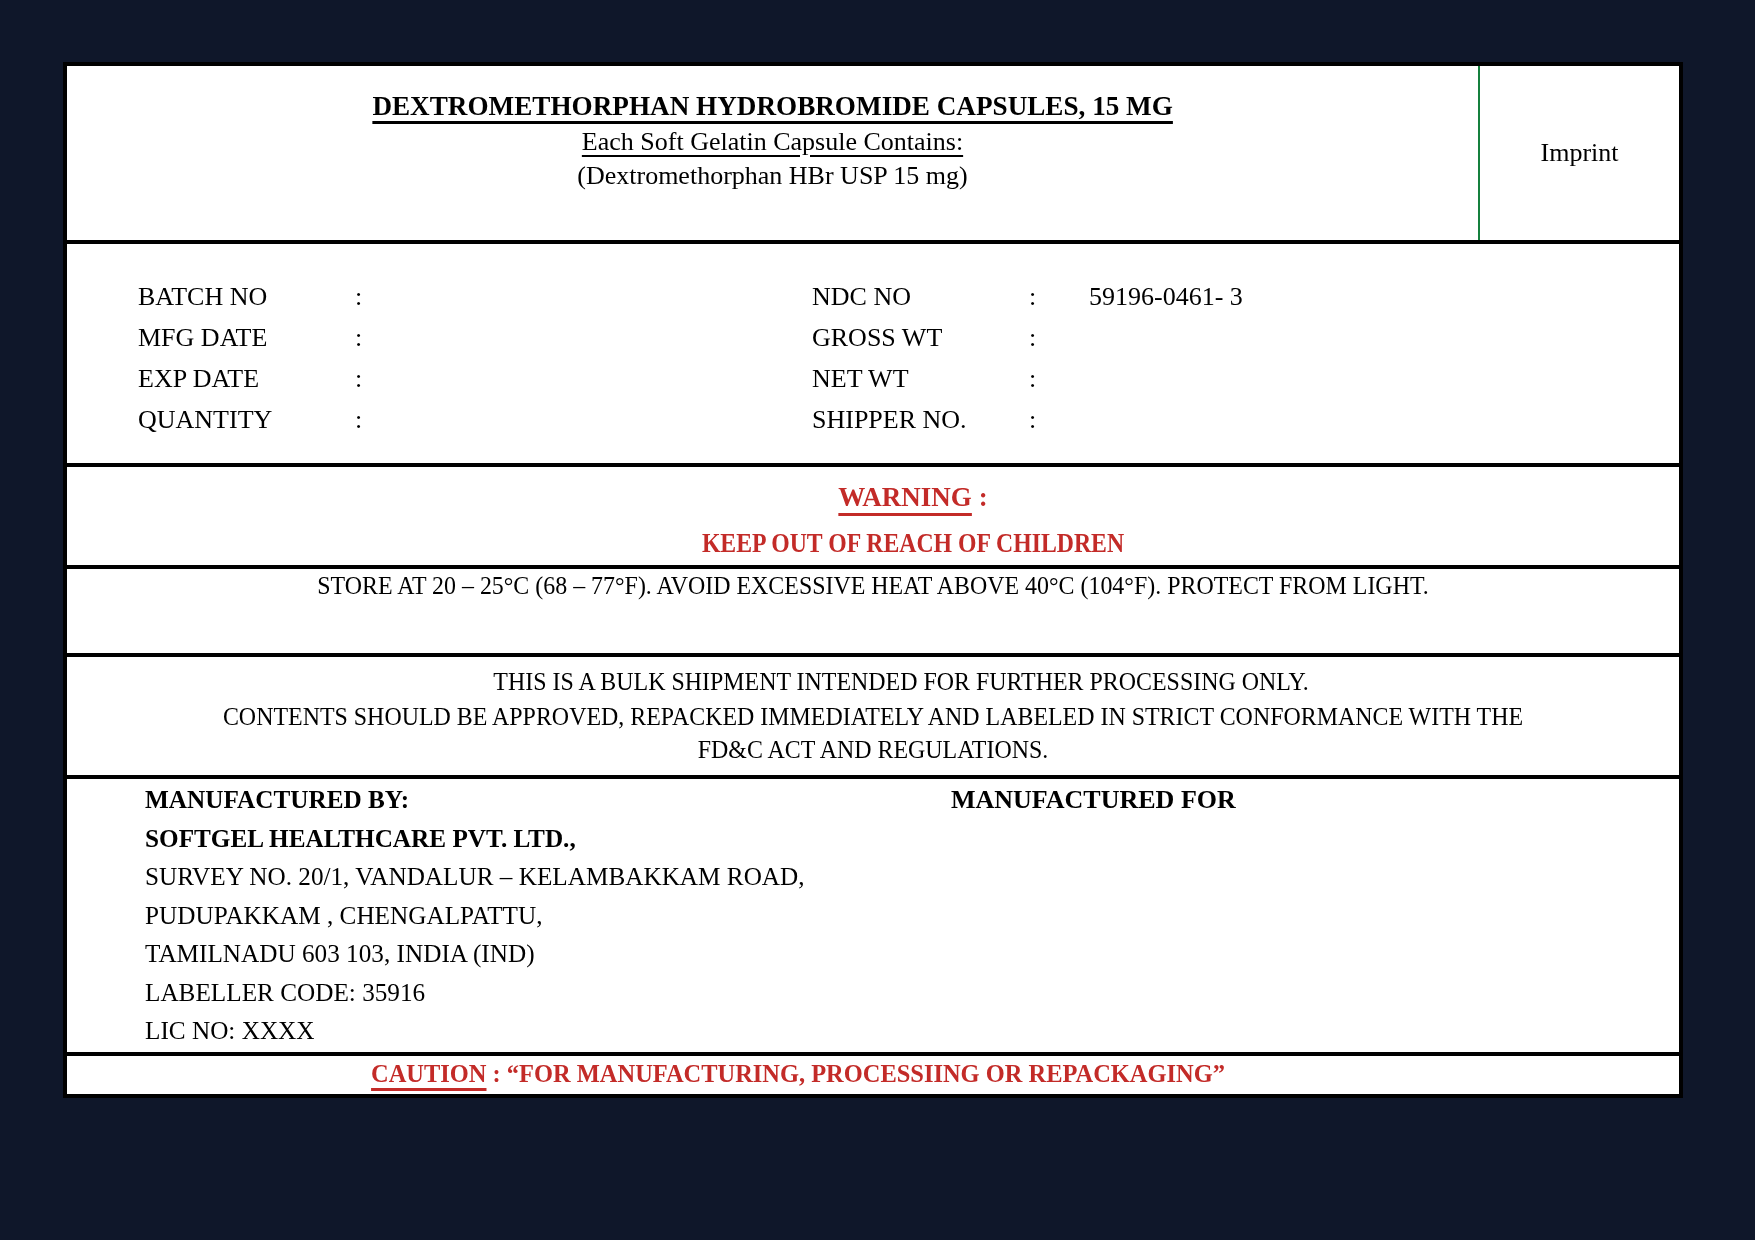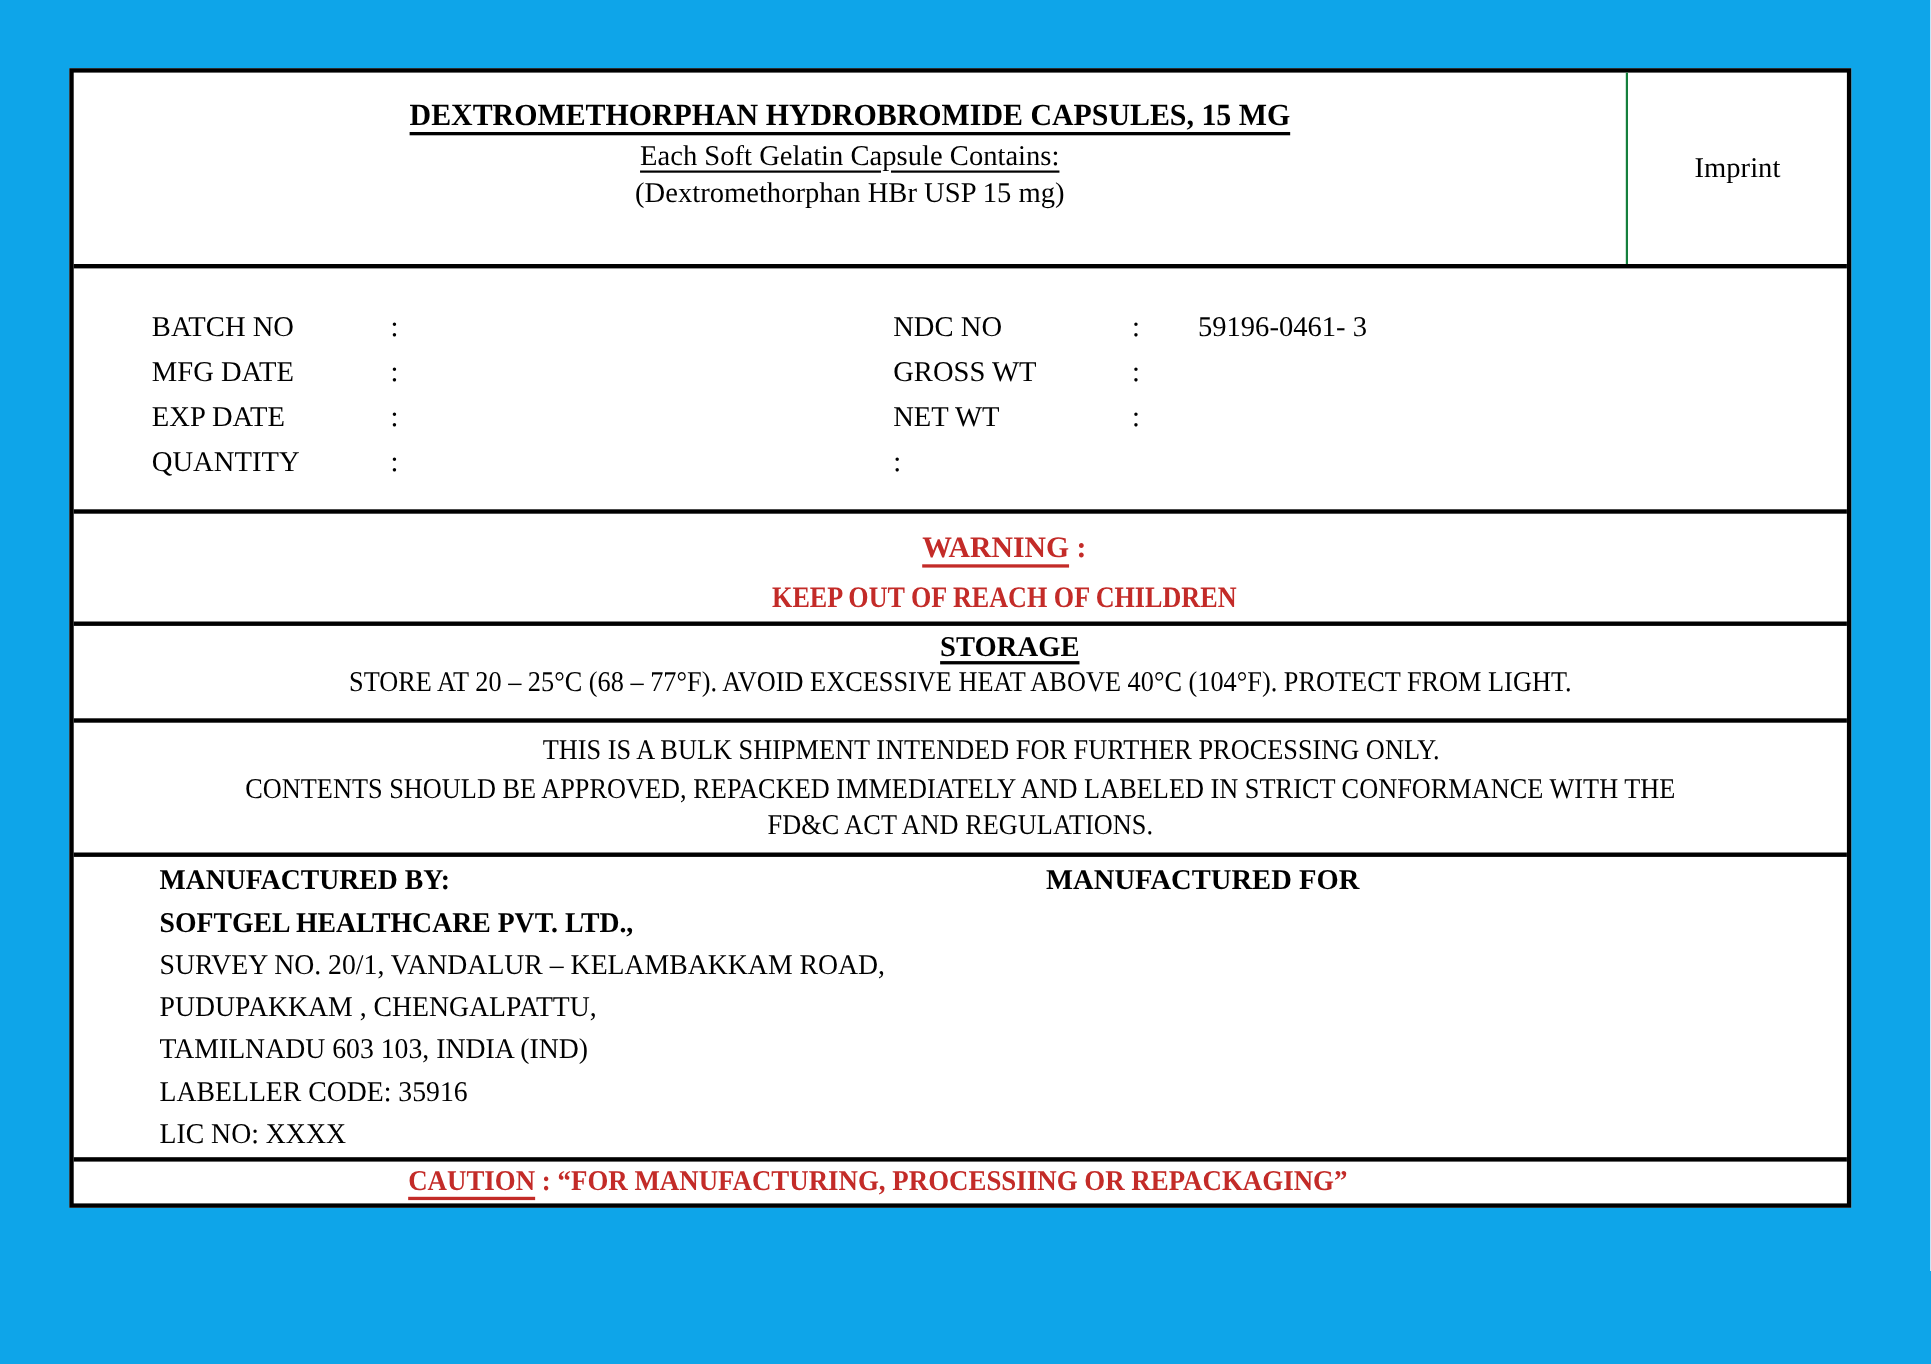--- a/index.html
+++ b/index.html
@@ -1,21 +1,21 @@
 <!DOCTYPE html>
 <html style="--red: #C32B28;"><head>
 <meta charset="utf-8">
 <style>
   html, body { margin:0; padding:0; background:#ffffff; }
   body {
     width:1755px; height:1240px;
     font-family:"Liberation Serif","DejaVu Serif",serif;
     color:#000;
   }
-  .page { position:relative; width:1755px; height:1240px; background:#0ea5e9; overflow:hidden; }
+  .page { position:relative; width:1755px; height:1240px; background:#0f172a; overflow:hidden; }
 
   .doc-table {
     position:absolute; left:63px; top:62px;
     width:1620px; height:1036px;
     border:4px solid #000; box-sizing:border-box;
     display:flex; flex-direction:column; background:#fff;
   }
   .row { position:relative; box-sizing:border-box; border-top:4px solid #000; }
   .row:first-child { border-top:none; }
 
@@ -111,32 +111,31 @@
         <div class="info-line">
           <span>NDC NO</span><span>:</span><span>59196-0461- 3</span>
         </div>
         <div class="info-line">
           <span>GROSS WT</span><span>:</span><span></span>
         </div>
         <div class="info-line">
           <span>NET WT</span><span>:</span><span></span>
         </div>
         <div class="info-line">
-          <span>:</span><span></span>
+          <span>SHIPPER NO.</span><span>:</span><span></span>
         </div>
       </div>
     </div>
 
     <div class="row warning-row">
       <div class="warn-head"><span class="u">WARNING</span><span> :</span></div>
       <div class="warn-body">KEEP OUT OF REACH OF CHILDREN</div>
     </div>
 
     <div class="row storage-row">
-      <div class="storage-head">STORAGE</div>
       <div class="storage-body">STORE AT 20 – 25°C (68 – 77°F). AVOID EXCESSIVE HEAT ABOVE 40°C (104°F). PROTECT FROM LIGHT.</div>
     </div>
 
     <div class="row bulk-row">
       <div class="bulk-l1">THIS IS A BULK SHIPMENT INTENDED FOR FURTHER PROCESSING ONLY.</div>
       <div class="bulk-l2">CONTENTS SHOULD BE APPROVED, REPACKED IMMEDIATELY AND LABELED IN STRICT CONFORMANCE WITH THE</div>
       <div class="bulk-l3">FD&amp;C ACT AND REGULATIONS.</div>
     </div>
 
     <div class="row mfg-row">

